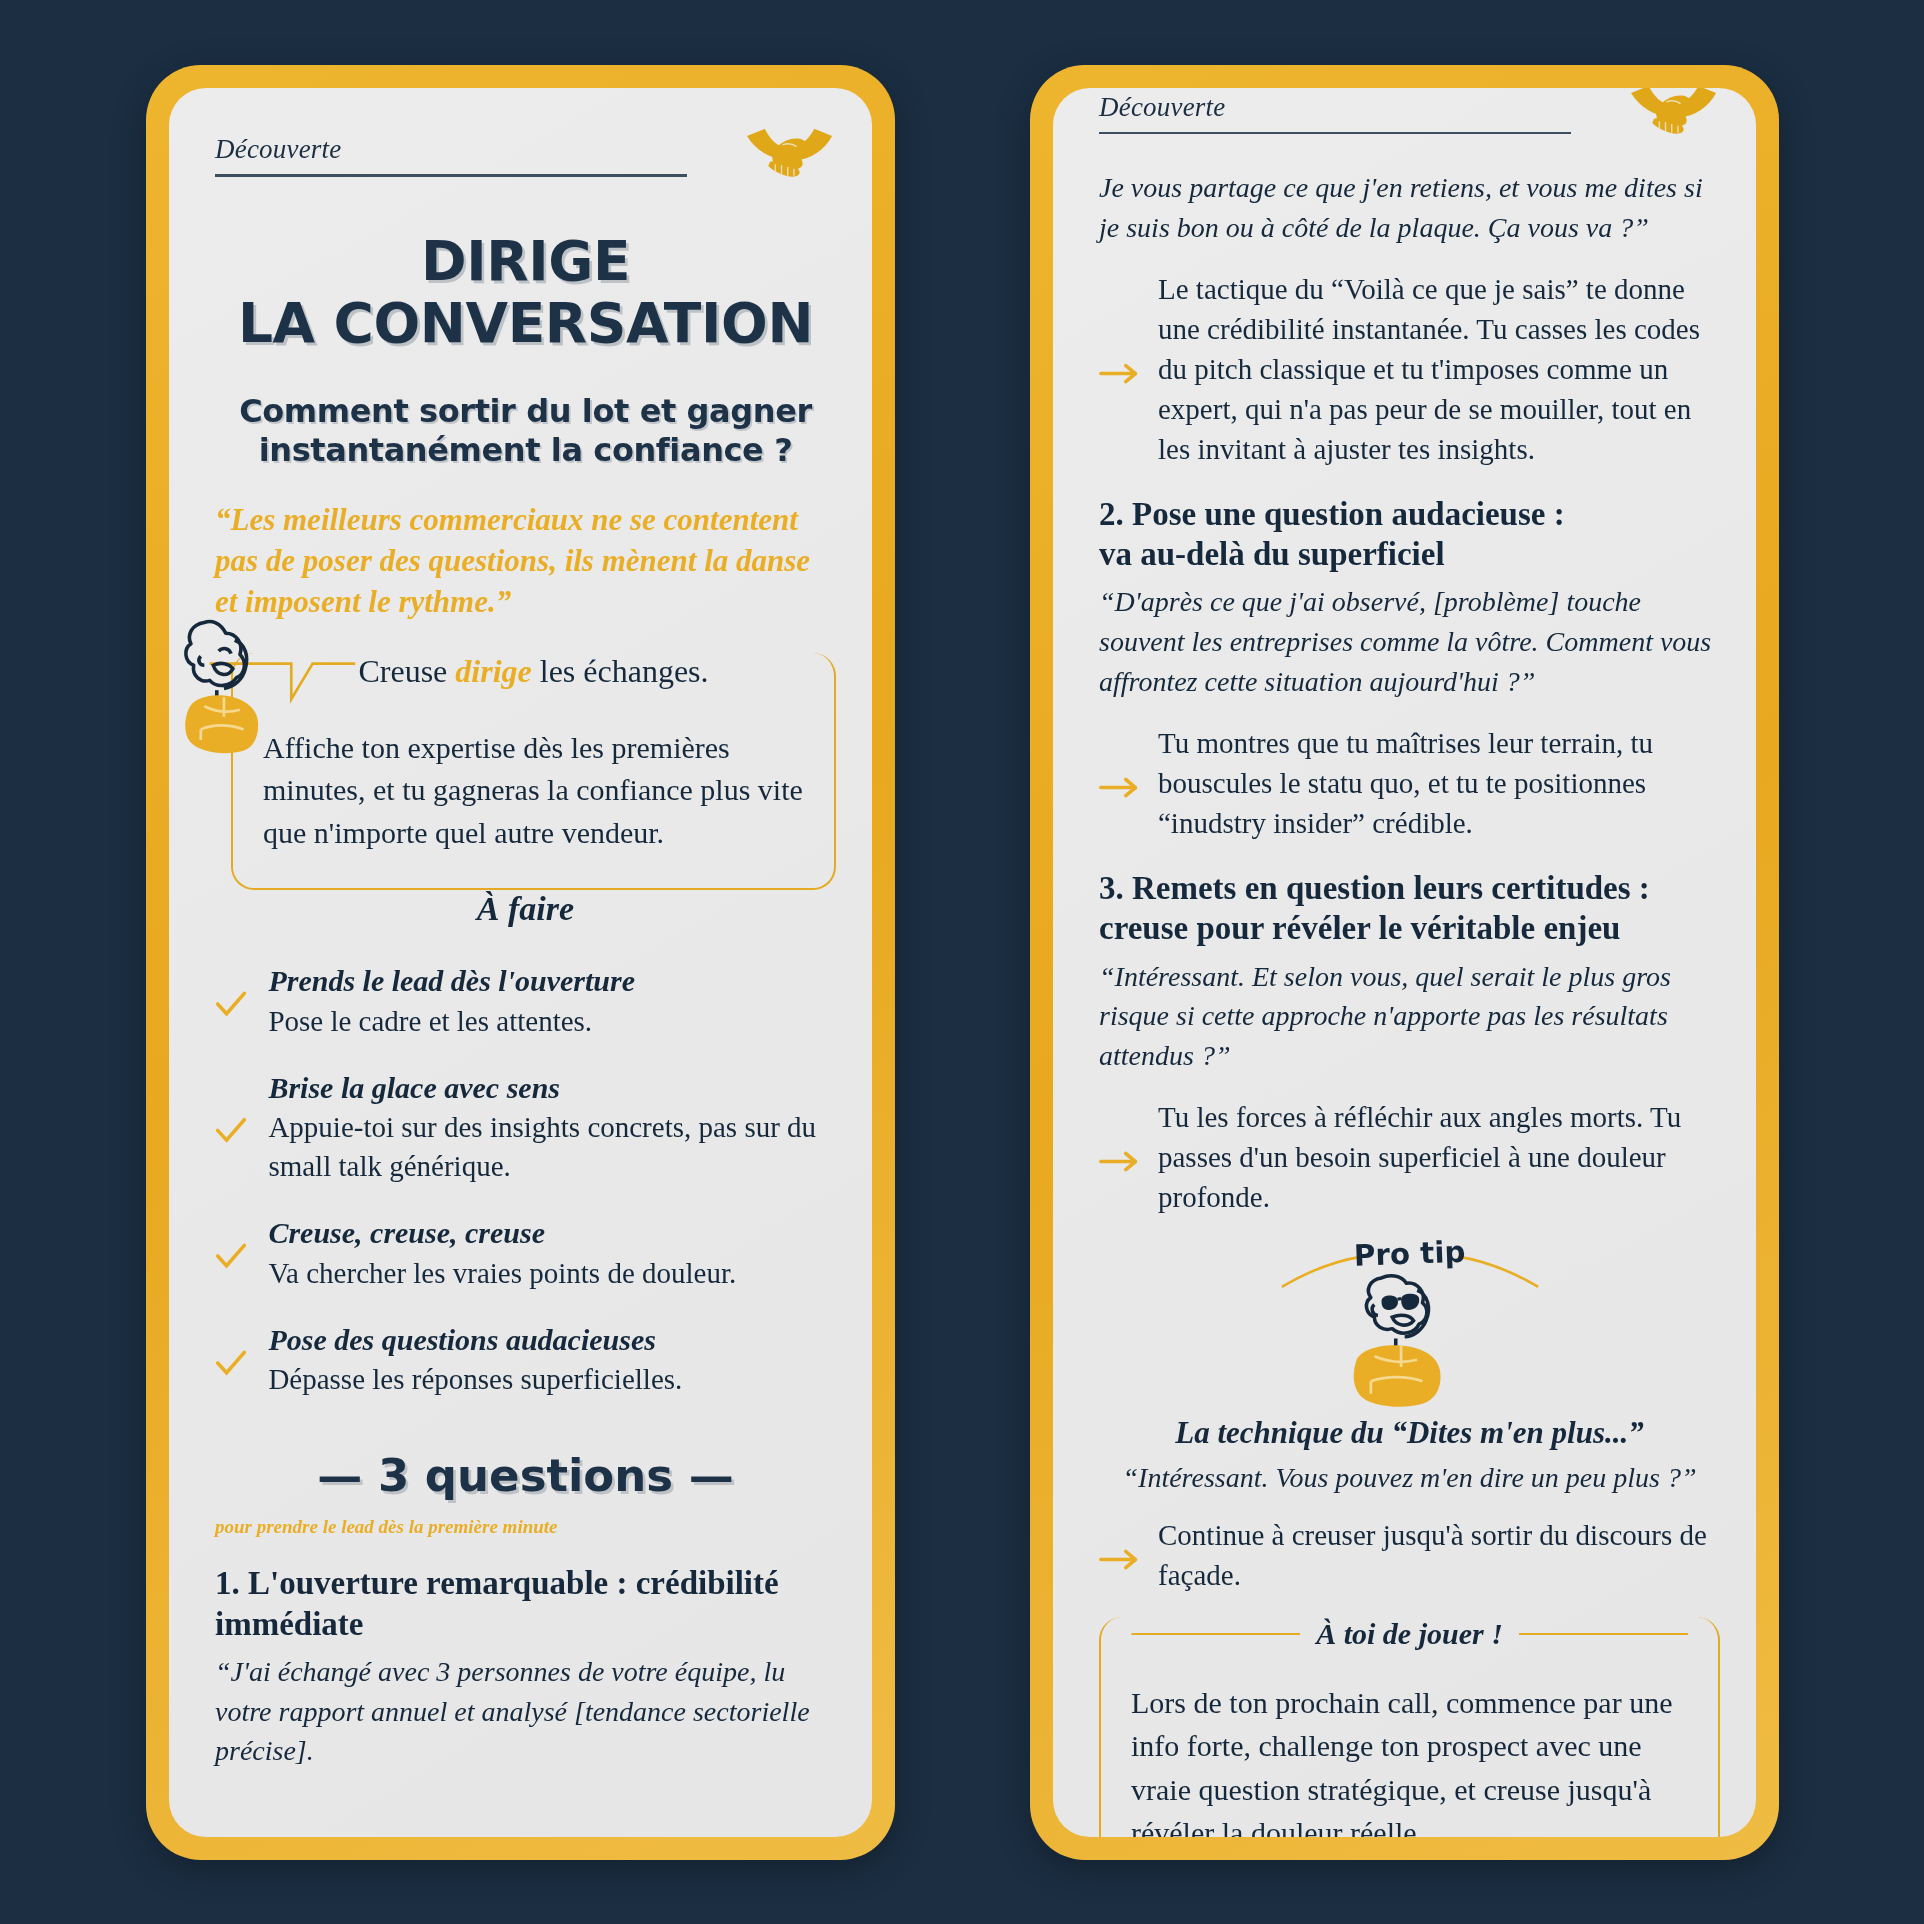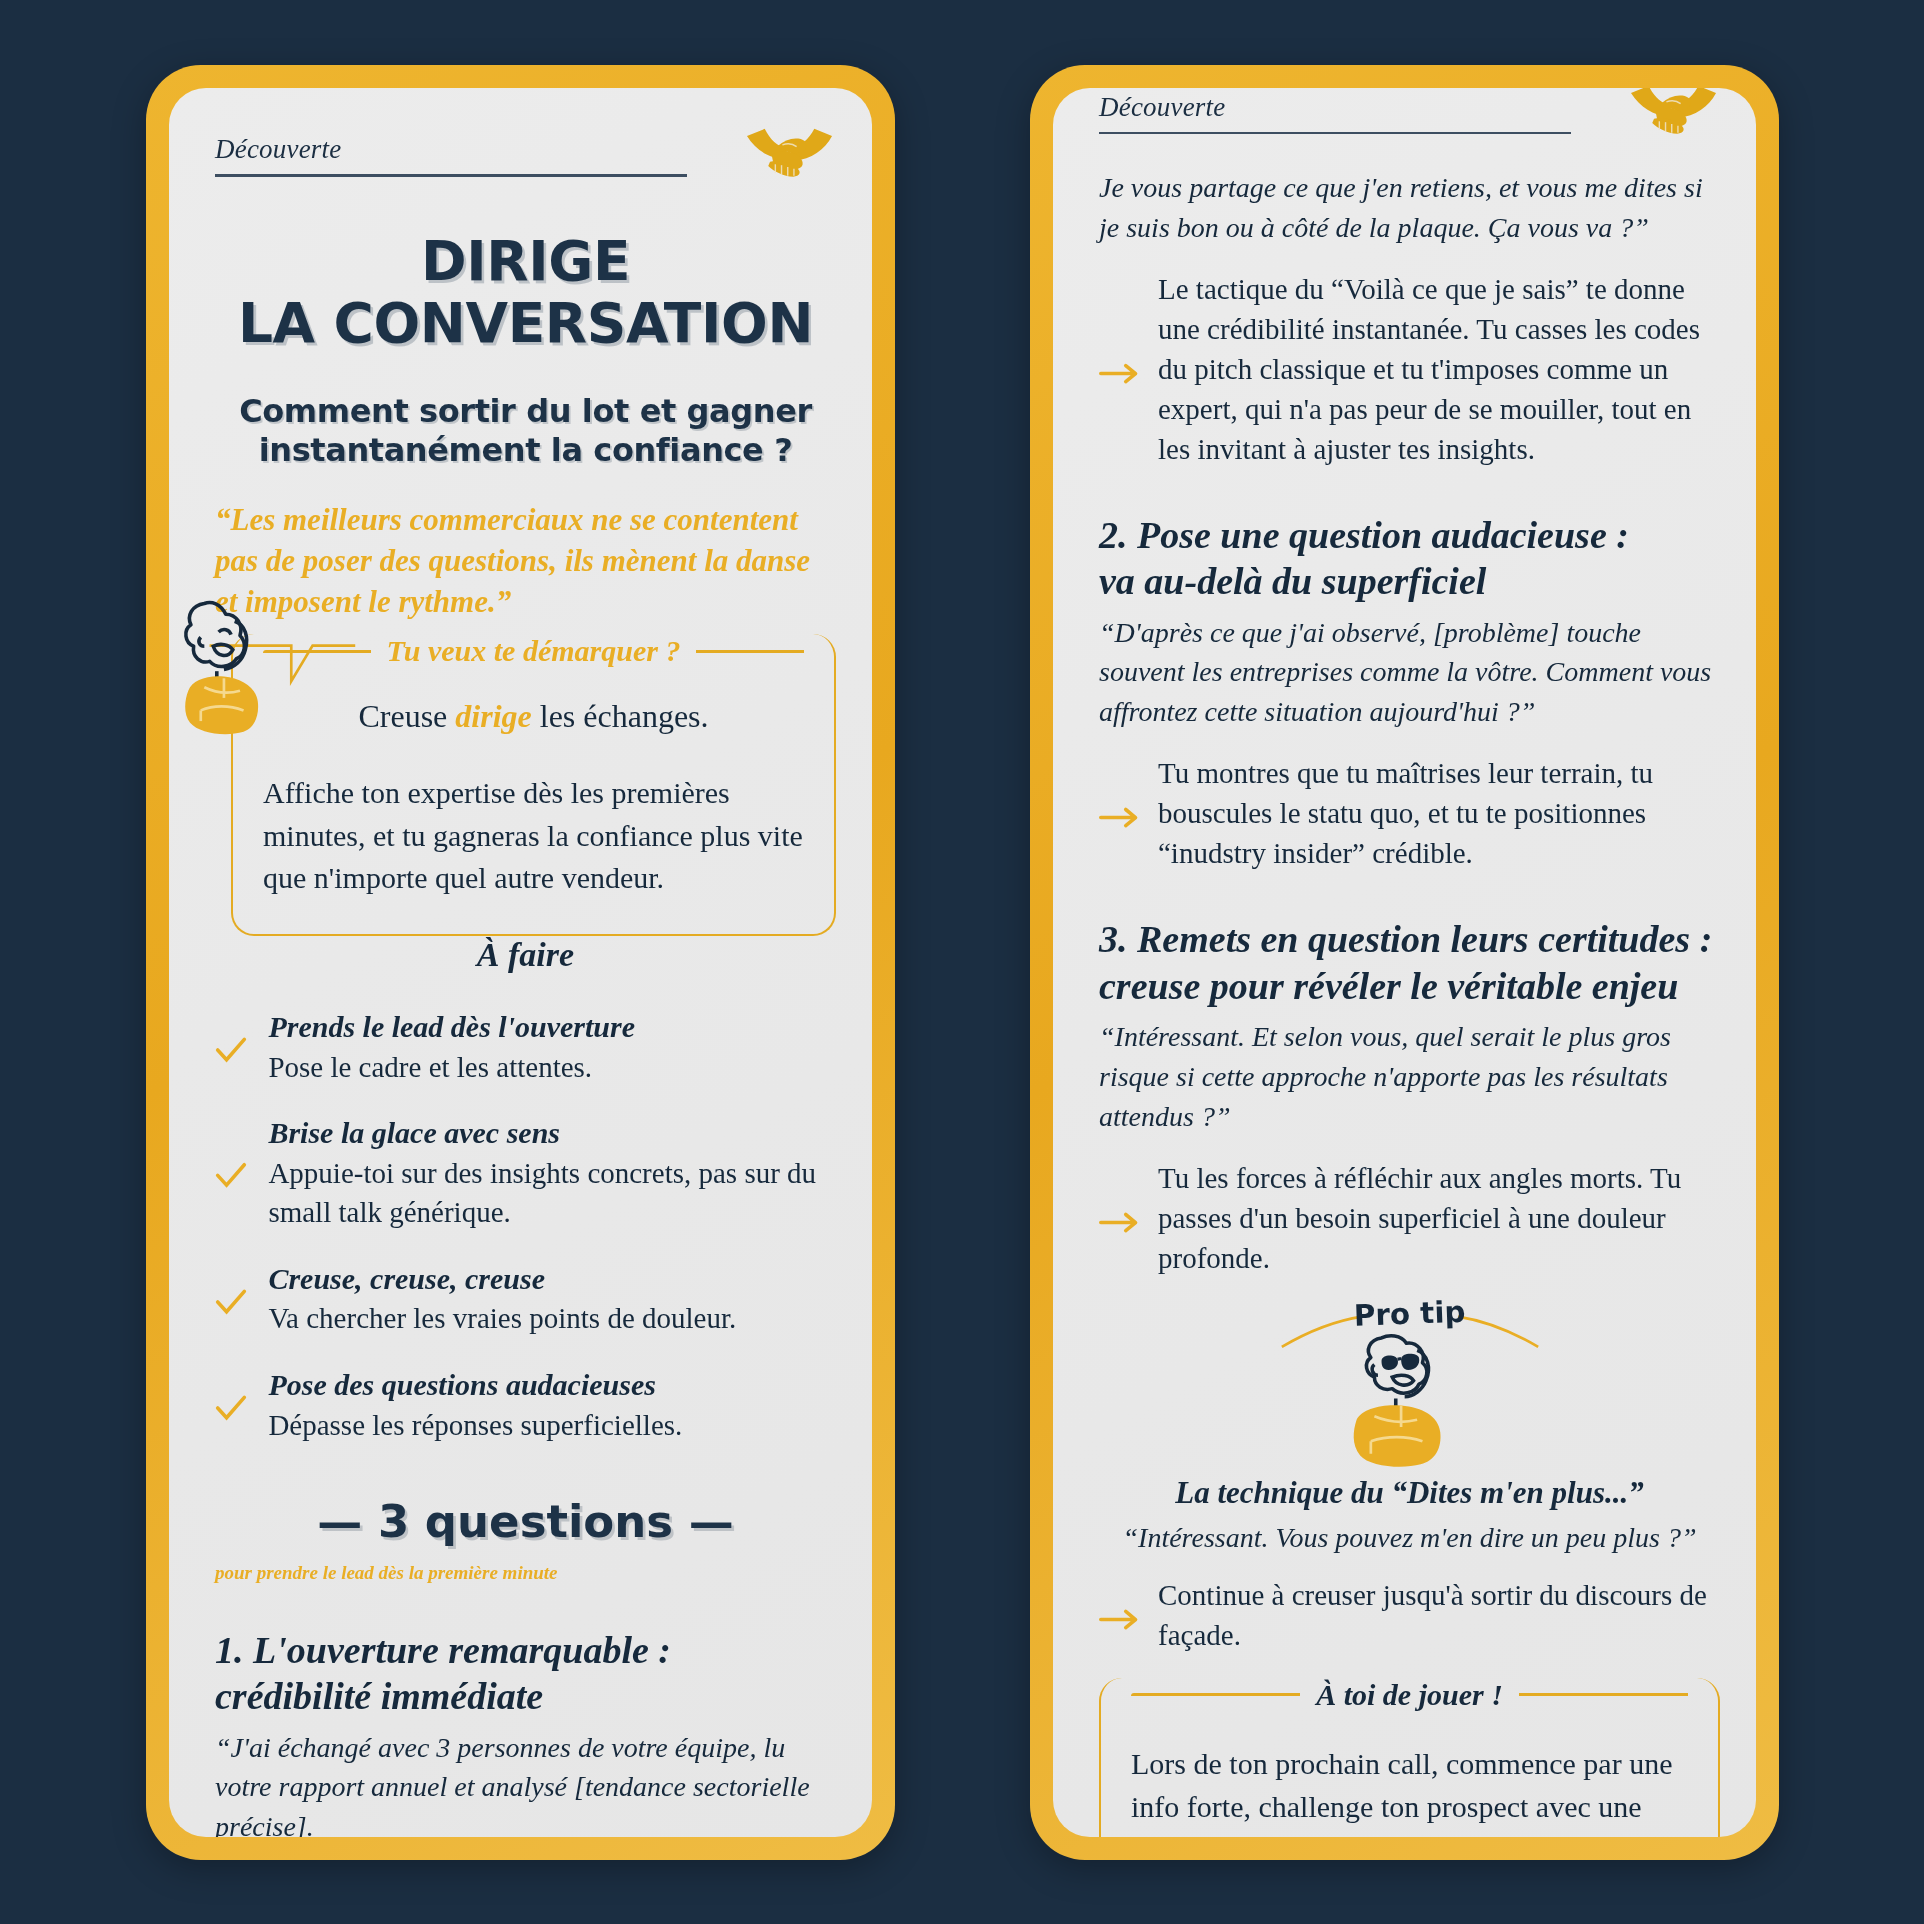--- a/index.html
+++ b/index.html
@@ -144,22 +144,22 @@
     color: #1d3247; margin-top: 50px;
     text-shadow: 2.7px 2.7px 0 rgba(29,50,71,.2);
   }
   .qsub {
     text-align: left; color: #e9ae25; font-style: italic;
     font-weight: bold; font-size: 19px; margin-top: 14.3px;
   }
 
   
   .num-head {
-    font-style: italic; font-weight: bold; font-size: 38px;
-    line-height: 1.22; margin-top: 43px;
+    font-weight: bold; font-size: 33px;
+    line-height: 1.22; margin-top: 25px;
   }
   .quote-it {
     font-style: italic; font-size: 28px; line-height: 1.42; margin-top: 8px;
   }
   .arrow-row { display: flex; gap: 18px; margin-top: 21.4px; }
   .arrow-ico { flex: 0 0 41px; width: 41px; padding-top: 9px; }
   .arrow-txt { font-size: 29px; line-height: 1.38; }
 
   
   .protip { margin-top: 19.6px; text-align: center; position: relative; height: 178px; }
@@ -233,25 +233,20 @@
             <path d="M34 108 C46 114 60 116 74 112"></path>
             <path d="M56 98 L56 120"></path>
             <path d="M30 134 C44 128 62 128 78 134"></path>
             <path d="M30 134 L30 146"></path>
           </g>
         </svg>
         <svg class="bubble-tail" viewBox="0 0 170 78">
           <path fill="none" stroke="#e4ab22" stroke-width="3" d="M4 16 L88 16 L96 16 L96 56 L120 16 L168 16"></path>
         </svg>
         <div class="legend-box">
-          <div class="legend-top">
-            <div class="legend-line cap-l"></div>
-            <div class="legend-title">Tu veux te démarquer ?</div>
-            <div class="legend-line"></div>
-          </div>
           <div class="bubble-line2">
             <span>Creuse </span><em>dirige</em><span> les échanges.</span>
           </div>
           <div class="bubble-body">Affiche ton expertise dès les premières minutes, et tu gagneras la confiance plus vite que n'importe quel autre vendeur.</div>
         </div>
       </div>
 
       <div class="center-italic-head">À faire</div>
 
       <div class="check-list">

